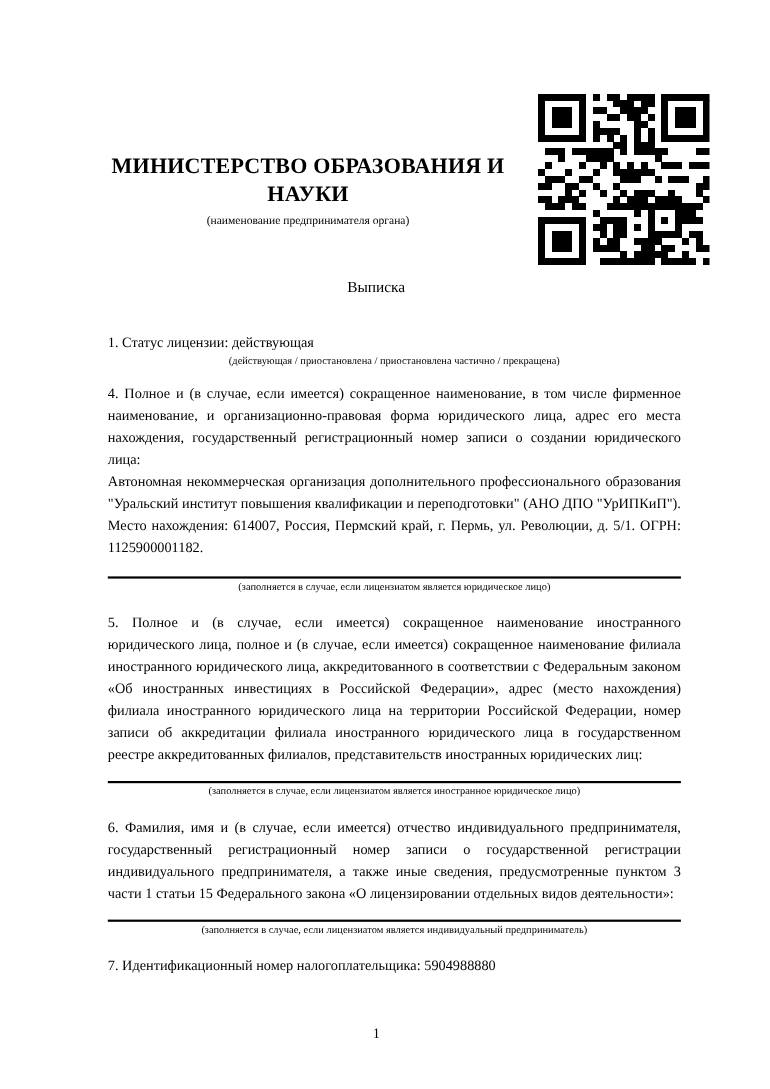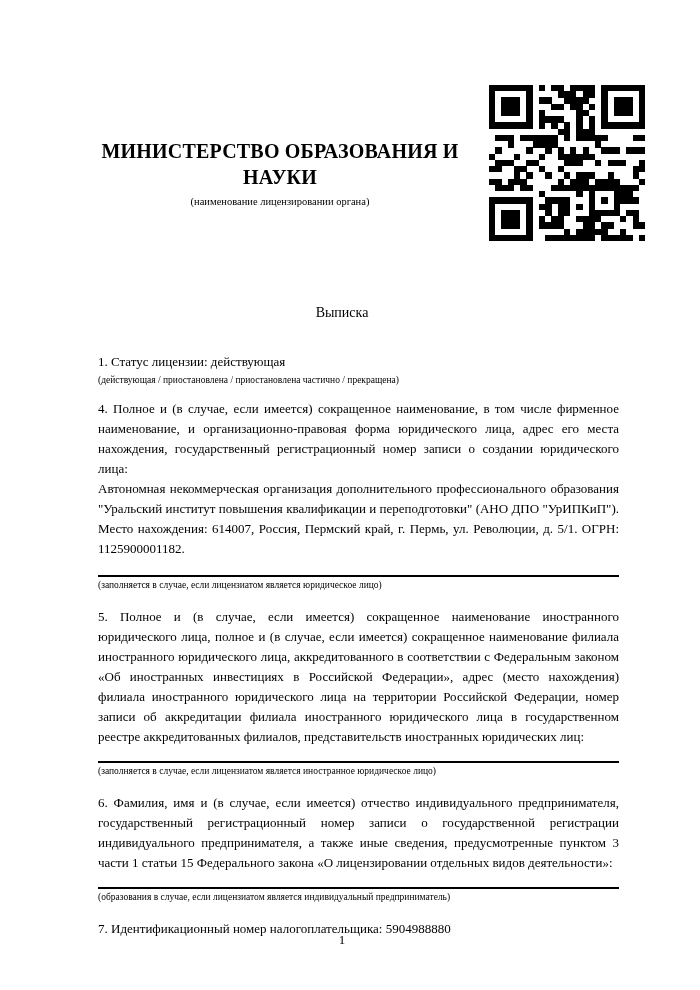--- a/index.html
+++ b/index.html
@@ -29,35 +29,35 @@
     font-size:20px;
     line-height:26px;
     letter-spacing:.2px;
   }
   .ministry-caption{
     font-size:10.5px;
     line-height:13px;
     margin-top:5px;
   }
   .doc-title{
-    margin-top:95px;
+    margin-top:44px;
     text-align:center;
     font-size:14px;
     line-height:19px;
   }
   .items{
     margin-top:30px;
     font-size:13px;
     line-height:20px;
   }
   .item{margin-bottom:13px;margin-left:33px;}
   .item p{margin:0;}
   .just{text-align:justify;}
   .caption{
-    text-align:left;
+    text-align:center;
     font-size:9.5px;
     line-height:12px;
     margin-top:2px;
     color:#000;
   }
   .filled-field{
     border-bottom:2px solid #000;
     padding-bottom:16px;
   }
   .blank-field{
@@ -401,21 +401,21 @@
         <rect x="19" y="24" width="1.02" height="1.02" fill="#000000"></rect>
         <rect x="20" y="24" width="1.02" height="1.02" fill="#000000"></rect>
         <rect x="21" y="24" width="1.02" height="1.02" fill="#000000"></rect>
         <rect x="22" y="24" width="1.02" height="1.02" fill="#000000"></rect>
         <rect x="24" y="24" width="1.02" height="1.02" fill="#000000"></rect>
       </svg>
   </div>
 
   <div class="header">
     <div class="ministry-line">МИНИСТЕРСТВО ОБРАЗОВАНИЯ И НАУКИ</div>
-    <div class="ministry-caption">(наименование лицензировании органа)</div>
+    <div class="ministry-caption">(наименование предпринимателя органа)</div>
   </div>
 
   <div class="doc-title">
     <div>Выписка</div>
   </div>
 
   <div class="items">
 
     <div class="item">
       <p>1. Статус лицензии: действующая</p>
@@ -434,21 +434,21 @@
 
     <div class="item mb-lg">
       <p class="just">5. Полное и (в случае, если имеется) сокращенное наименование иностранного юридического лица, полное и (в случае, если имеется) сокращенное наименование филиала иностранного юридического лица, аккредитованного в соответствии с Федеральным законом «Об иностранных инвестициях в Российской Федерации», адрес (место нахождения) филиала иностранного юридического лица на территории Российской Федерации, номер записи об аккредитации филиала иностранного юридического лица в государственном реестре аккредитованных филиалов, представительств иностранных юридических лиц:</p>
       <div class="blank-field"></div>
       <div class="caption">(заполняется в случае, если лицензиатом является иностранное юридическое лицо)</div>
     </div>
 
     <div class="item mb-lg">
       <p class="just">6. Фамилия, имя и (в случае, если имеется) отчество индивидуального предпринимателя, государственный регистрационный номер записи о государственной регистрации индивидуального предпринимателя, а также иные сведения, предусмотренные пунктом 3 части 1 статьи 15 Федерального закона «О лицензировании отдельных видов деятельности»:</p>
       <div class="blank-field"></div>
-      <div class="caption">(образования в случае, если лицензиатом является индивидуальный предприниматель)</div>
+      <div class="caption">(заполняется в случае, если лицензиатом является индивидуальный предприниматель)</div>
     </div>
 
     <div class="item">
       <p>7. Идентификационный номер налогоплательщика: 5904988880</p>
     </div>
 
   </div>
 
   <div class="page-number">1</div>
 

